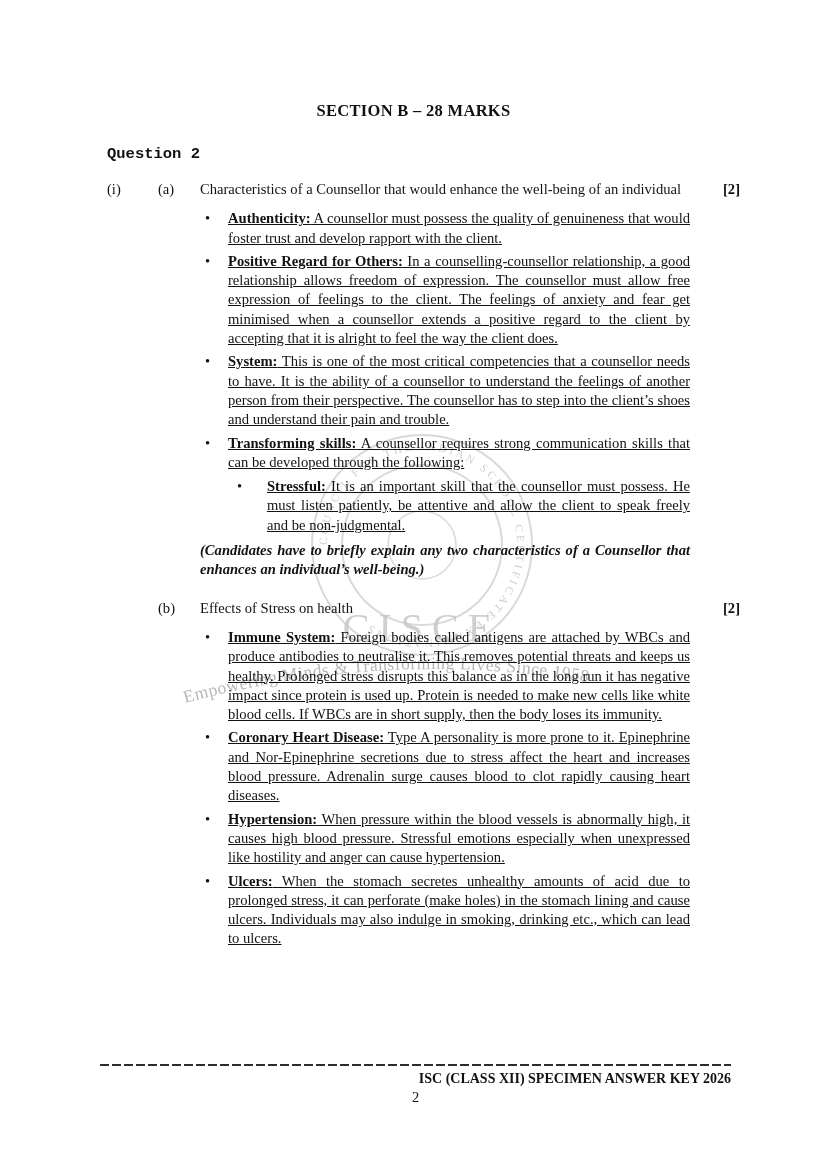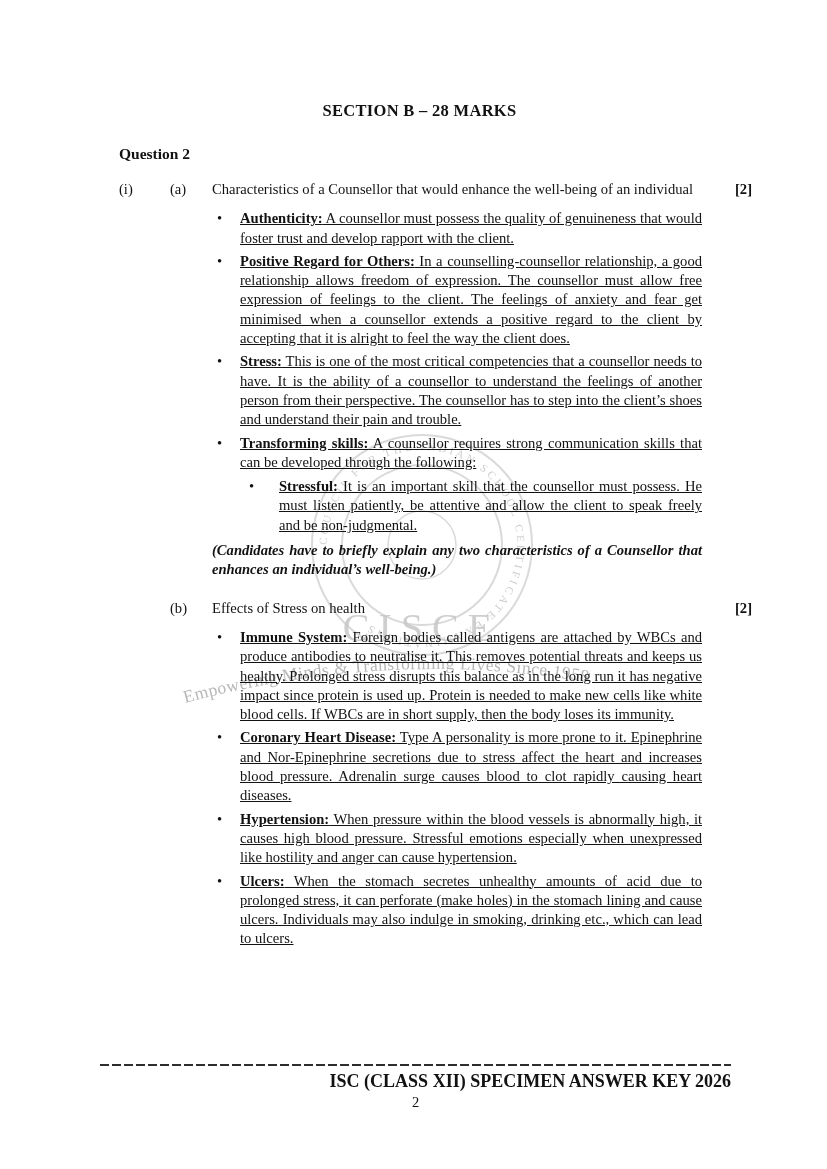--- a/index.html
+++ b/index.html
@@ -4,33 +4,34 @@
 <style>
   html,body { margin:0; padding:0; background:#ffffff; }
   .page {
     position: relative;
     width: 827px; height: 1169px;
     background: #ffffff;
     font-family: "Liberation Serif", serif;
     color: #121212;
     overflow: hidden;
   }
-  .content { position: relative; z-index: 1; padding-left: 12px; }
+  .content { position: relative; z-index: 1; }
 
   .section-title {
     padding-top: 101px;
     text-align: center;
     font-weight: bold;
     font-size: 16.5px;
     letter-spacing: 0.3px;
   }
   .question-title {
     margin: 24px 10px 0 107px;
     font-weight: bold;
     font-size: 15.5px;
+    font-family: Liberation Mono, monospace;
   }
 
   .qrow {
     display: grid;
     grid-template-columns: 51px 42px 490px 50px;
     margin-left: 107px;
     margin-top: 17px;
     font-size: 14.6px;
     line-height: 19.3px;
   }
@@ -53,21 +54,21 @@
     margin: 4px 0 0 0;
     font-weight: bold;
     font-style: italic;
   }
 
   .footer { position: absolute; left: 100px; width: 631px; top: 1064px; z-index: 1; }
   .divider {
     height: 2px;
     background: repeating-linear-gradient(90deg, #2d2d2d 0 9px, transparent 9px 12px);
   }
-  .footer-text { margin-top: 5px; text-align: right; font-weight: bold; font-size: 18px; }
+  .footer-text { margin-top: 5px; text-align: right; font-weight: bold; font-size: 14px; }
   .page-num { margin-top: 2px; text-align: center; font-size: 14.5px; }
 
   svg.watermark {
     position: absolute; left: 0; top: 0; z-index: 0;
     pointer-events: none;
   }
 </style>
 </head>
 <body>
 
@@ -97,21 +98,21 @@
     <div class="question-title">Question 2</div>
 
     <div class="qrow">
       <div class="col-roman">(i)</div>
       <div class="col-letter">(a)</div>
       <div class="col-content">
         <p class="heading">Characteristics of a Counsellor that would enhance the well-being of an individual</p>
         <ul class="blist">
           <li><span class="blabel">Authenticity:</span><span> A counsellor must possess the quality of genuineness that would foster trust and develop rapport with the client.</span></li>
           <li><span class="blabel">Positive Regard for Others:</span><span> In a counselling-counsellor relationship, a good relationship allows freedom of expression. The counsellor must allow free expression of feelings to the client. The feelings of anxiety and fear get minimised when a counsellor extends a positive regard to the client by accepting that it is alright to feel the way the client does.</span></li>
-          <li><span class="blabel">Stress:</span><span> This is one of the most critical competencies that a counsellor needs to have. It is the ability of a counsellor to understand the feelings of another person from their perspective. The counsellor has to step into the client’s shoes and understand their pain and trouble.</span></li>
+          <li><span class="blabel">System:</span><span> This is one of the most critical competencies that a counsellor needs to have. It is the ability of a counsellor to understand the feelings of another person from their perspective. The counsellor has to step into the client’s shoes and understand their pain and trouble.</span></li>
           <li><span class="blabel">Transforming skills:</span><span> A counsellor requires strong communication skills that can be developed through the following:</span>
             <ul class="sublist">
               <li><span class="blabel">Stressful:</span><span> It is an important skill that the counsellor must possess. He must listen patiently, be attentive and allow the client to speak freely and be non-judgmental.</span></li>
             </ul>
           </li>
         </ul>
         <p class="note">(Candidates have to briefly explain any two characteristics of a Counsellor that enhances an individual’s well-being.)</p>
       </div>
       <div class="col-marks">[2]</div>
     </div>

